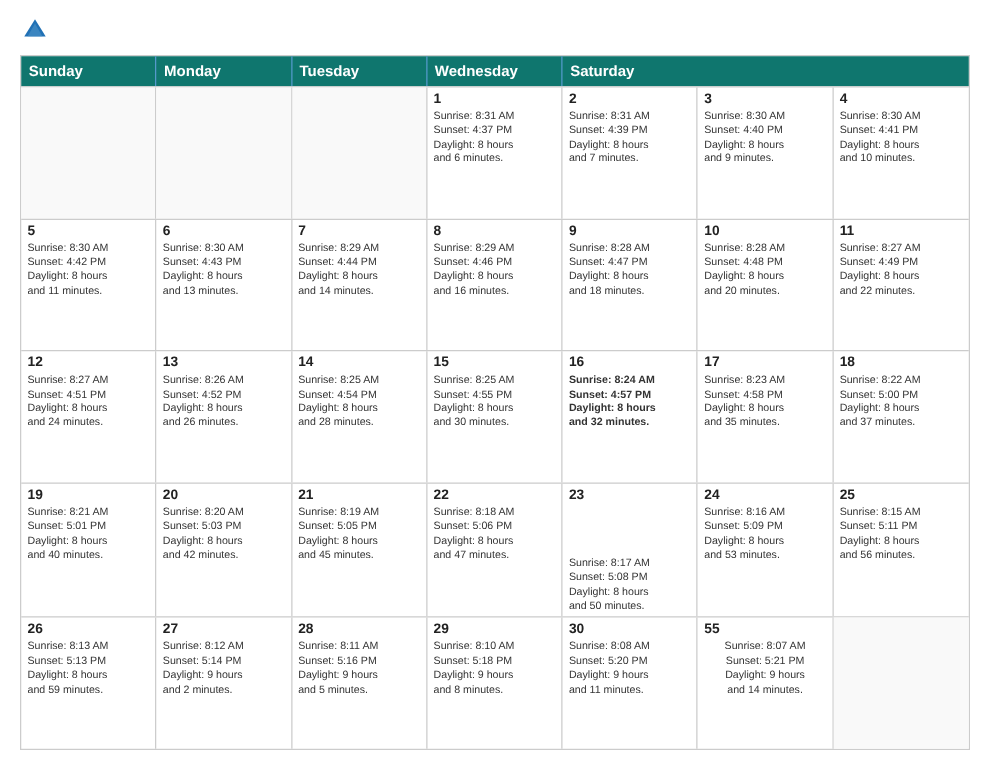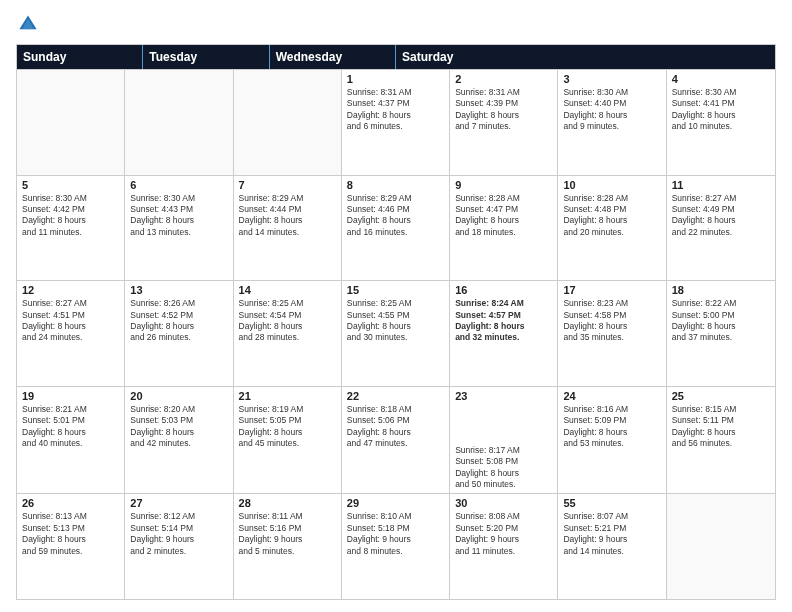--- a/index.html
+++ b/index.html
@@ -53,22 +53,22 @@
       color: #444;
     }
     .calendar {
       flex: 1;
       display: flex;
       flex-direction: column;
       border: 1px solid #ccc;
     }
     .cal-header-row {
       display: grid;
-      grid-template-columns: repeat(6, 1fr);
-      background: #0f172a;
+      grid-template-columns: repeat(7, 1fr);
+      background: #0f766e;
     }
     .cal-header-cell {
       color: #fff;
       font-size: 12px;
       font-weight: bold;
       padding: 5px 6px;
       text-align: left;
       border-right: 1px solid #5599cc;
     }
     .cal-header-cell:last-child { border-right: none; }
@@ -122,20 +122,21 @@
     </div>
     <div class="title-block">
       <div class="month-title"></div>
       <div class="location"></div>
     </div>
   </div>
 
   <div class="calendar">
     <div class="cal-header-row">
     <div class="cal-header-cell">Sunday</div>
+        <div class="cal-header-cell">Monday</div>
         <div class="cal-header-cell">Tuesday</div>
         <div class="cal-header-cell">Wednesday</div>
         <div class="cal-header-cell">Saturday</div>
       </div>
     <div class="cal-body">
     <div class="cal-row">
           <div class="cal-cell empty"></div>
           <div class="cal-cell empty"></div>
           <div class="cal-cell empty"></div>
           <div class="cal-cell">
@@ -351,21 +352,21 @@
           </div>
           <div class="cal-cell">
             <div class="day-num">30</div>
             <div class="cell-text" style="white-space: pre-line;">Sunrise: 8:08 AM
 Sunset: 5:20 PM
 Daylight: 9 hours
 and 11 minutes.</div>
           </div>
           <div class="cal-cell">
             <div class="day-num">55</div>
-            <div class="cell-text" style="white-space: pre-line;">Sunrise: 8:07 AM
+            <div class="cell-text" style="white-space: pre-line; text-align: center;">Sunrise: 8:07 AM
 Sunset: 5:21 PM
 Daylight: 9 hours
 and 14 minutes.</div>
           </div>
           <div class="cal-cell empty"></div>
         </div>
       </div>
   </div>
 </div>
 

